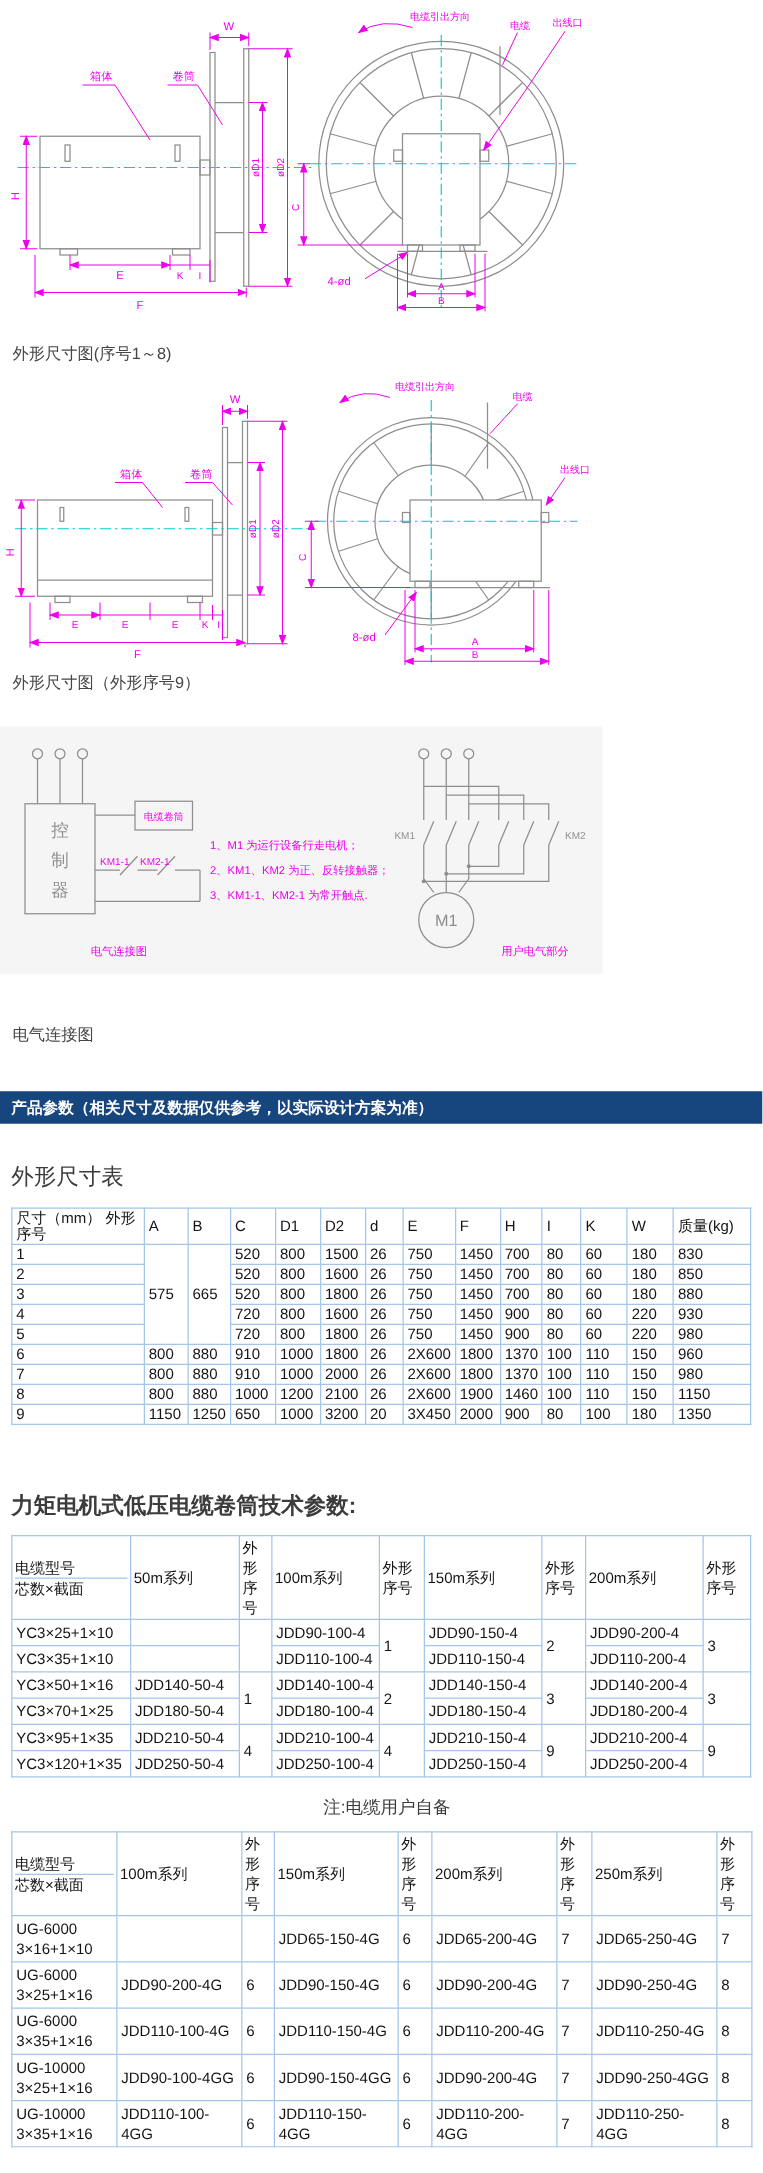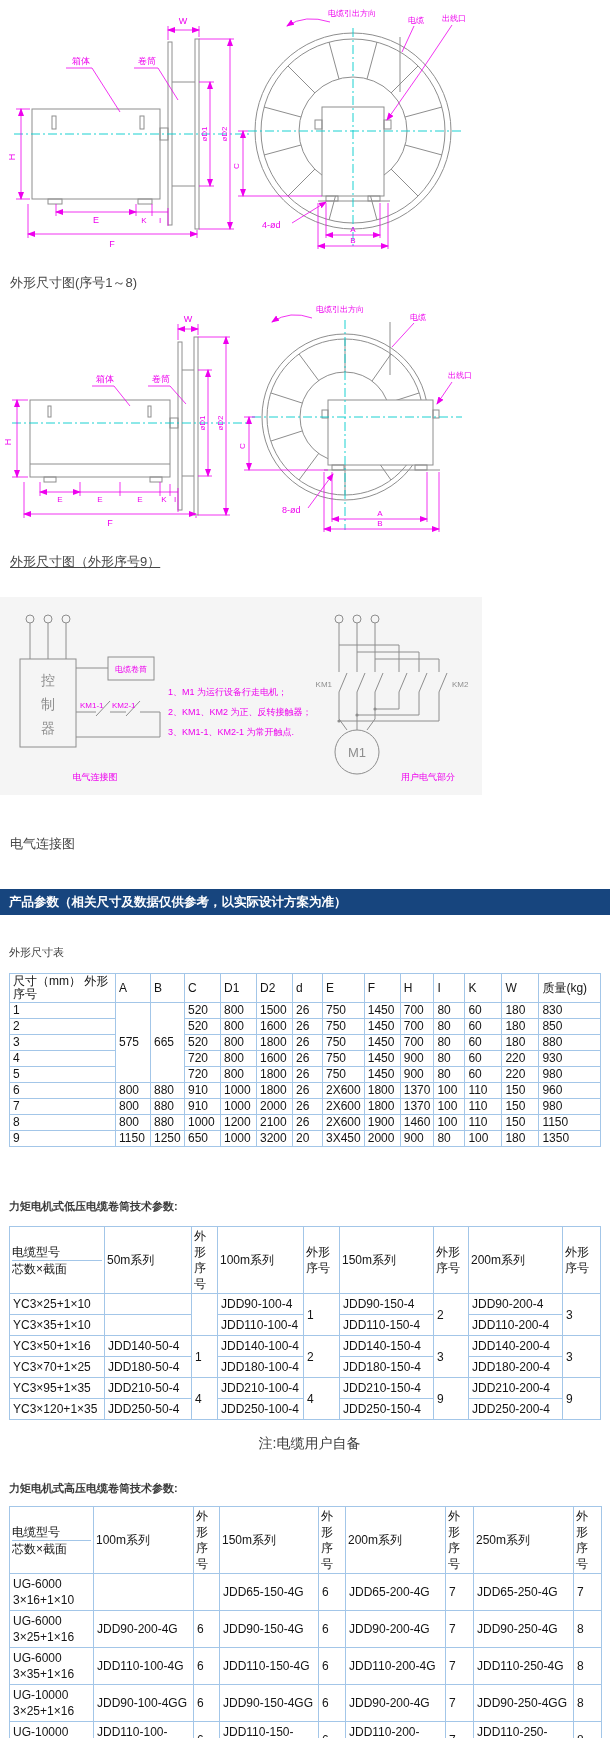--- a/index.html
+++ b/index.html
@@ -5,25 +5,25 @@
   html,body{margin:0;padding:0;background:#fff;}
   body{width:610px;font-family:"Liberation Sans",sans-serif;color:#1a1a1a;}
   .page{width:610px;overflow:hidden;}
   svg{display:block;}
   .svg-wrap{margin:0;}
   #wrap-d1{margin-top:4px;}
   #wrap-d2{margin-top:10px;}
   #wrap-d3{margin-top:26px;}
   .caption{font-size:13px;color:#464646;padding-left:10px;}
   #cap-d1{margin-top:20px;}
-  #cap-d2{margin-top:16px;text-decoration:underline;}
+  #cap-d2{}
   #cap-d3{margin-top:38px;}
   .params-bar{margin-top:36px;background:#17457e;color:#fff;font-size:12.5px;font-weight:bold;
     height:26px;line-height:26px;padding-left:9px;}
-  .tbl-title{font-size:11px;color:#3c3c3c;padding-left:9px;}
+  .tbl-title{font-size:18px;color:#3c3c3c;padding-left:9px;}
   #dim-title{margin-top:30px;}
   #lv-title{margin-top:52px;font-weight:bold;}
   #hv-title{margin-top:28px;font-weight:bold;}
   .note{font-size:14px;font-weight:normal;color:#3c3c3c;padding-left:9px;text-align:center;}
   #lv-note{margin-top:15px;}
   table{border-collapse:collapse;table-layout:fixed;margin-left:9px;}
   #dim-table{margin-top:13px;}
   #lv-table{margin-top:12px;}
   #hv-table{margin-top:10px;}
   td,th{border:1px solid #a3c6e8;font-size:12px;font-weight:normal;text-align:left;
@@ -612,21 +612,20 @@
           <td>YC3×120+1×35</td>
           <td>JDD250-50-4</td>
           <td>JDD250-100-4</td>
           <td>JDD250-150-4</td>
           <td>JDD250-200-4</td>
         </tr>
       </tbody>
     </table>
   <div class="note" id="lv-note">注:电缆用户自备</div>
 
-  <div class="tbl-title" id="hv-title">力矩电机式高压电缆卷筒技术参数:</div>
   <table id="hv-table">
       <colgroup>
         <col style="width: 84px;">
         <col style="width: 100px;">
         <col style="width: 26px;">
         <col style="width: 99px;">
         <col style="width: 27px;">
         <col style="width: 100px;">
         <col style="width: 28px;">
         <col style="width: 100px;">

